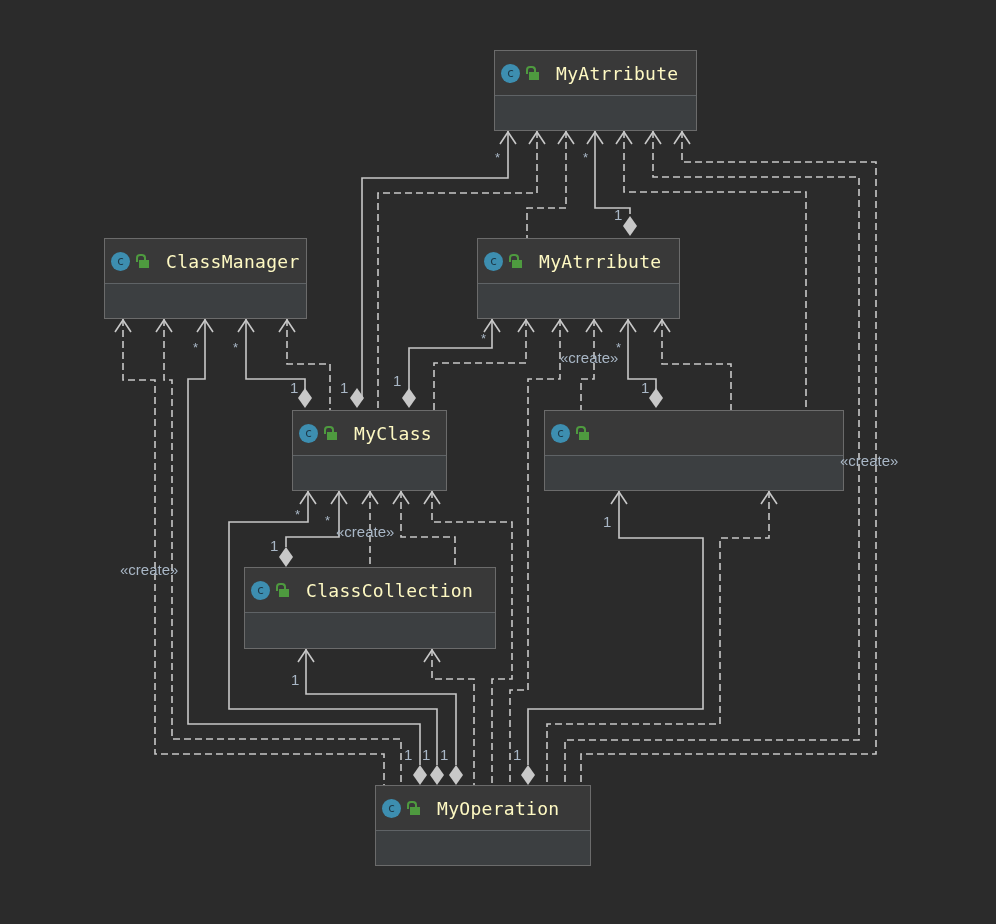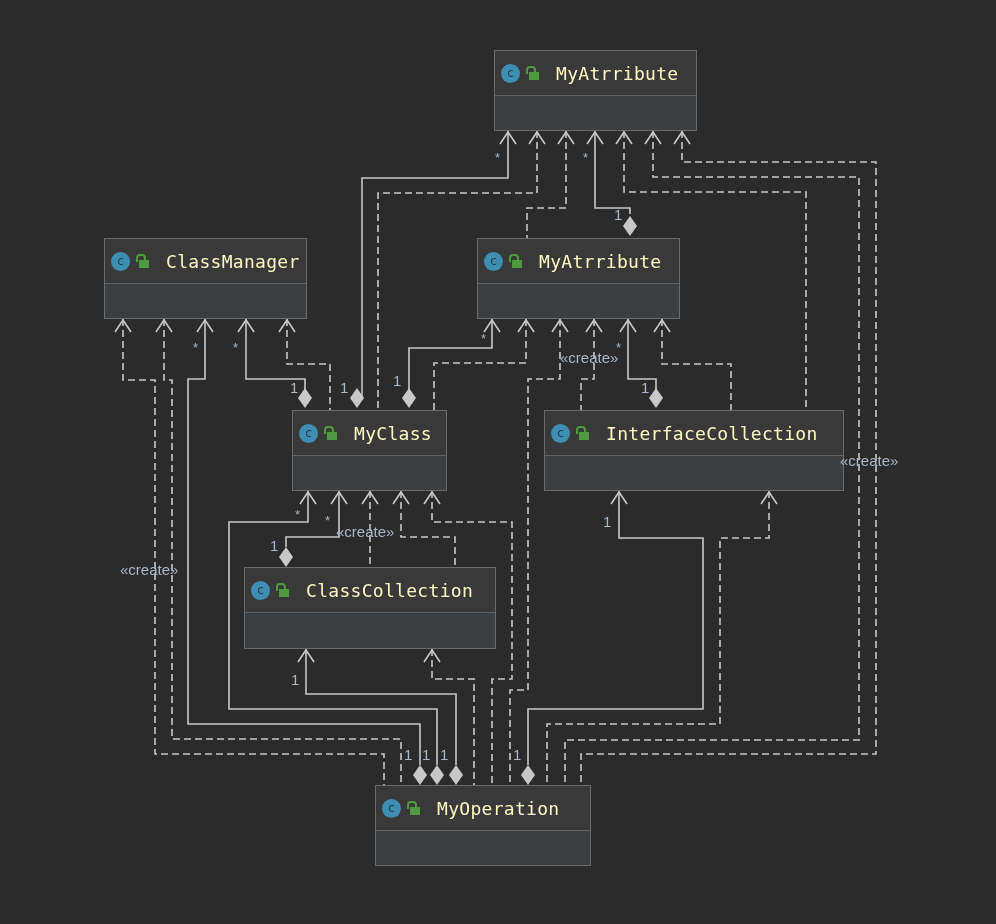--- a/index.html
+++ b/index.html
@@ -138,21 +138,20 @@
   <div class="class-body"></div>
 </div>
 
 <div class="class-box" style="left:544px;top:410px;width:300px;height:81px;">
   <div class="class-head">
     <span class="c-icon">c</span>
     <span class="lock-icon">
         <span class="shackle"></span>
         <span class="body"></span>
       </span>
-    <span class="class-name">InterfaceCollection</span>
   </div>
   <div class="class-body"></div>
 </div>
 
 <div class="class-box" style="left:244px;top:567px;width:252px;height:82px;">
   <div class="class-head">
     <span class="c-icon">c</span>
     <span class="lock-icon">
         <span class="shackle"></span>
         <span class="body"></span>

